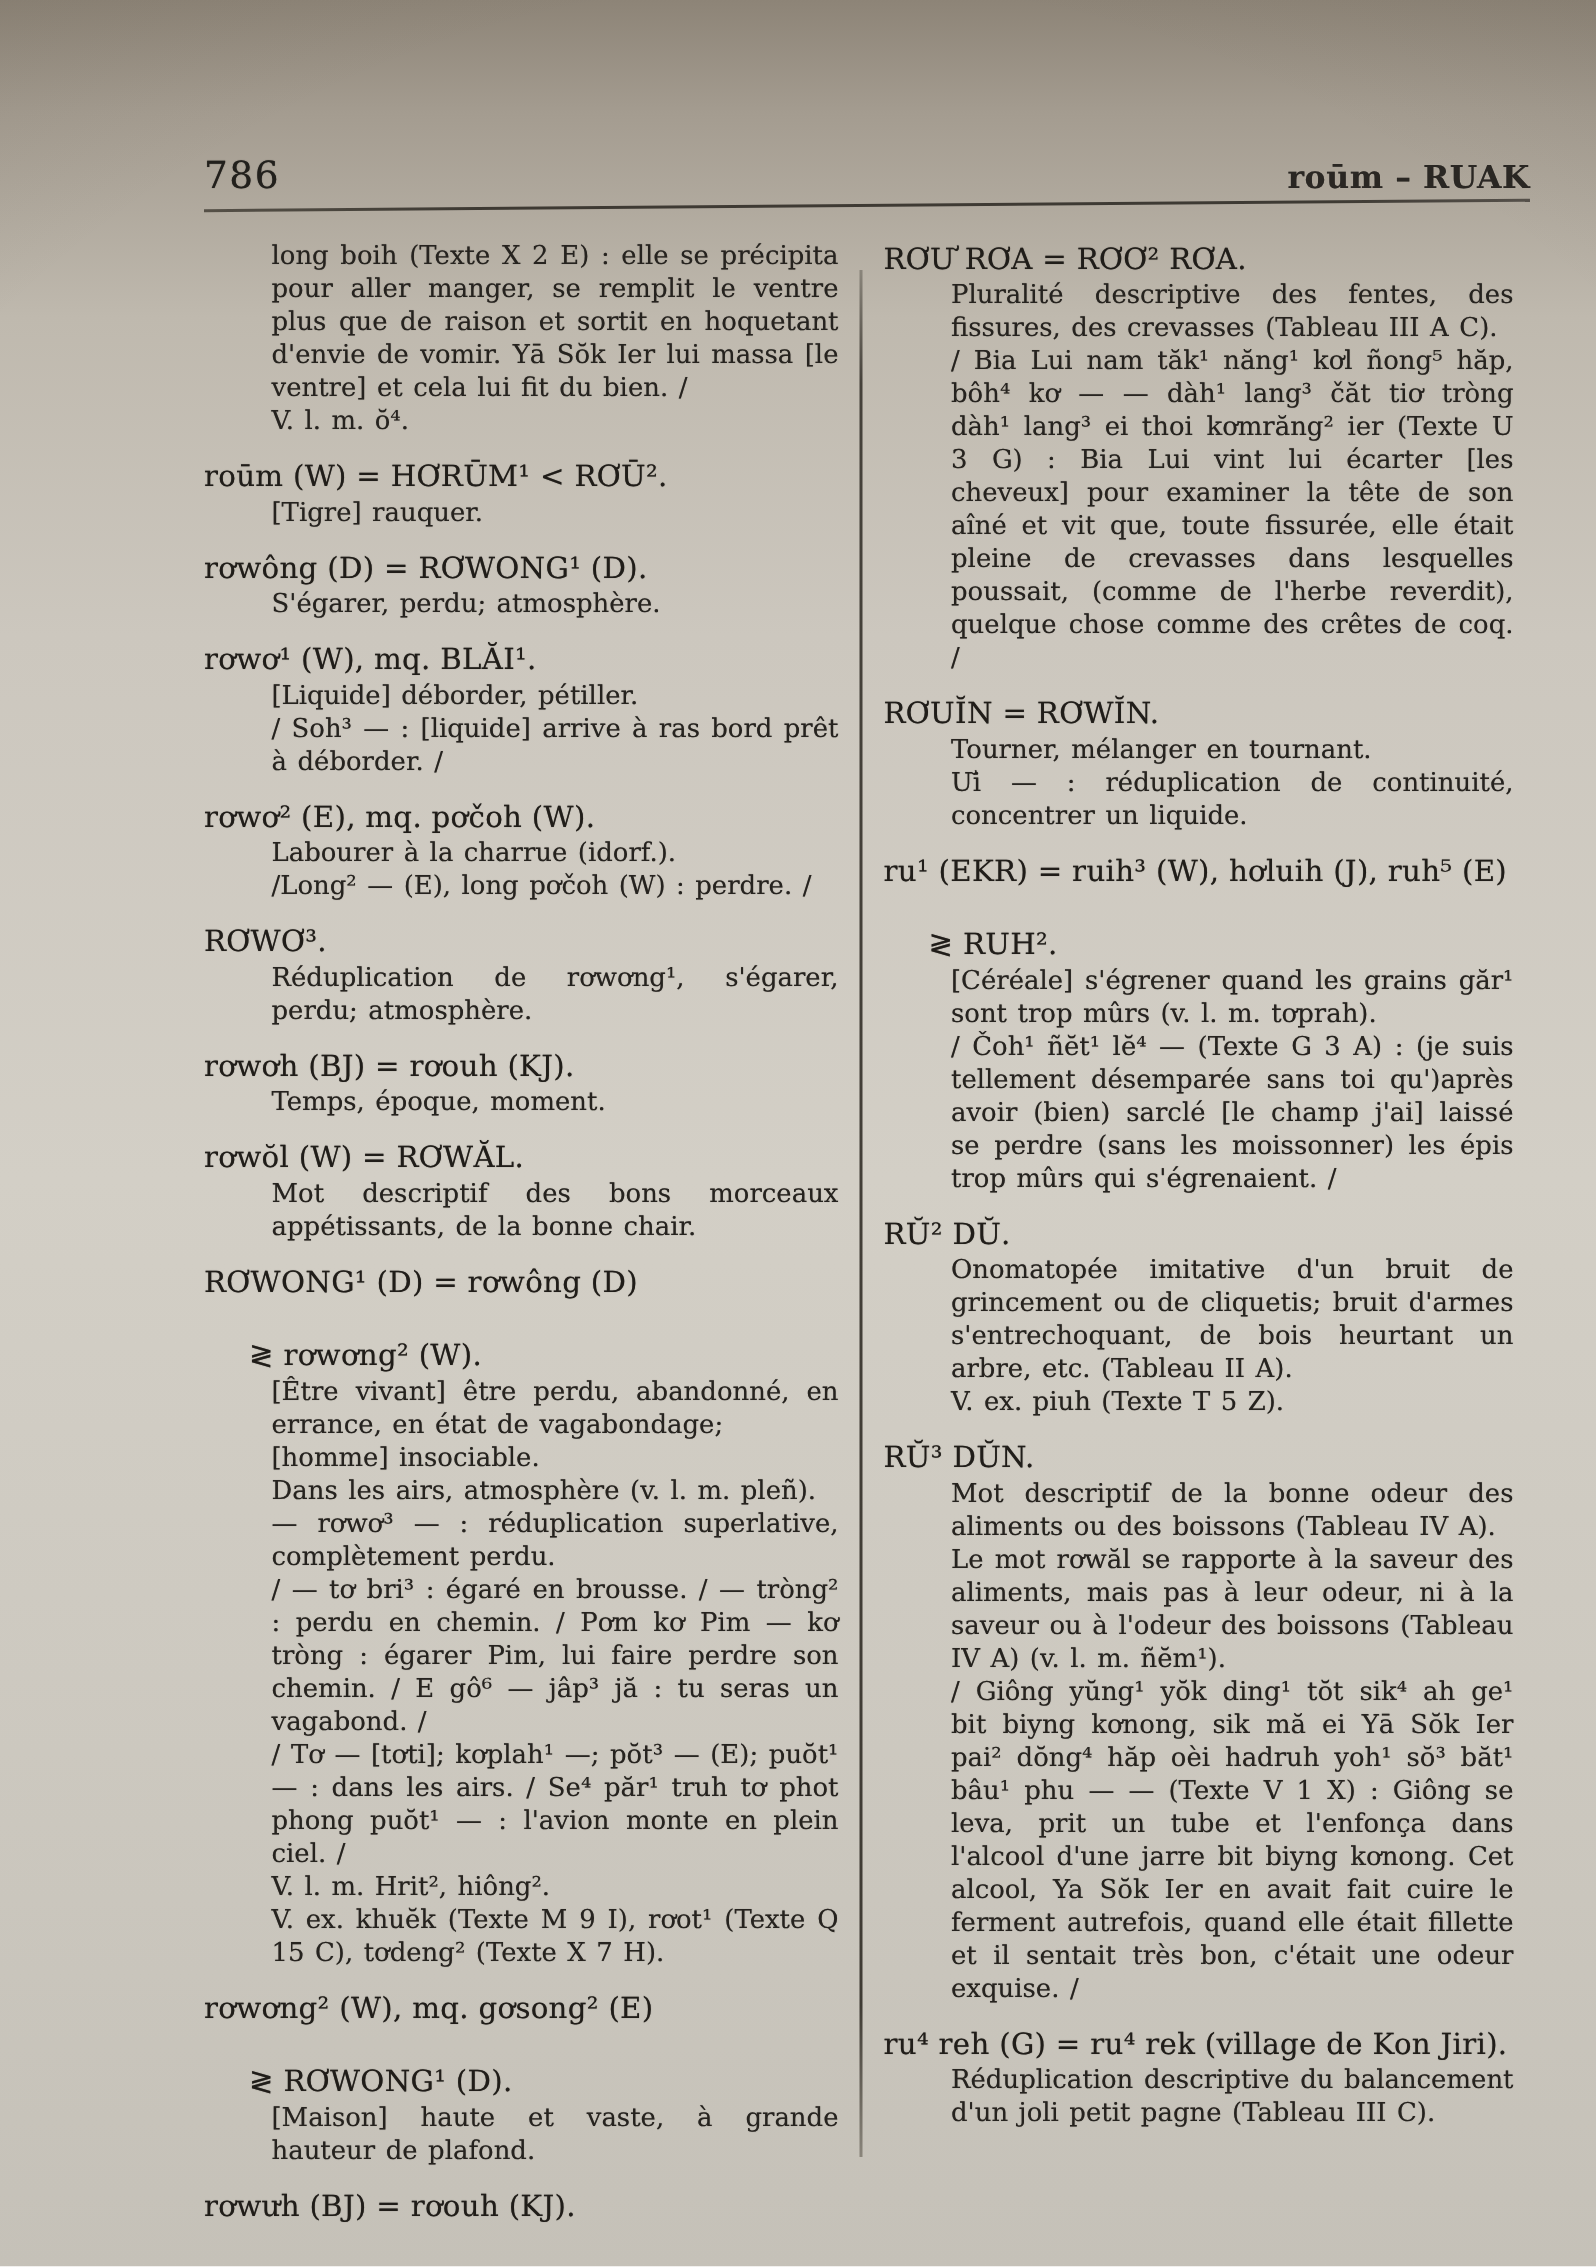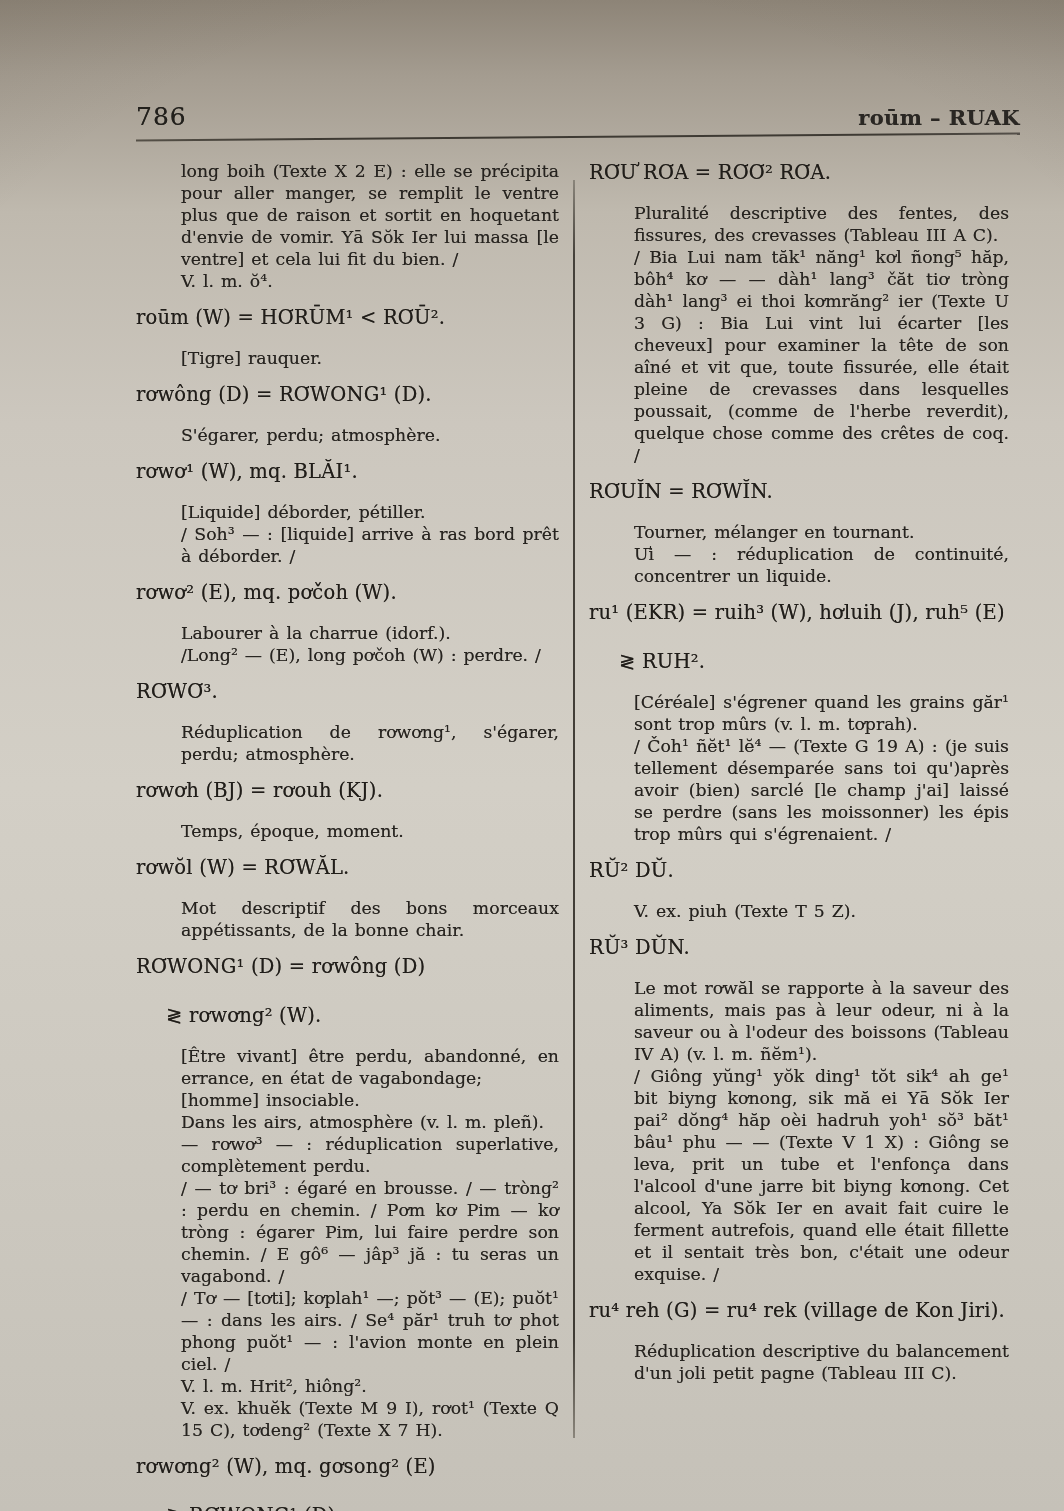--- a/index.html
+++ b/index.html
@@ -26,21 +26,21 @@
   .divider { width:2px; height:1258px; margin:20px 14px 0 14px; flex:none;
     background:linear-gradient(#8a857b, #45413a 6%, #3f3b34 92%, #8a857b); }
   .entry { margin-top:13px; }
   .entry:first-child { margin-top:0; }
   .head { font-size:19.5px; line-height:26px; color:#201d19; letter-spacing:0.2px;
     text-shadow:0 0 0.5px rgba(32,29,25,0.65); }
   .head.em { }
   .head2 { margin-left:30px;margin-top:23px; }
   .para { margin:0 0 0 45px; font-size:17.3px; line-height:22px; text-align:justify;
     word-spacing:1.5px; text-shadow:0 0 0.5px rgba(38,35,31,0.55); }
-  .head + .para, .head2 + .para { margin-top:16px; }
+  .head + .para, .head2 + .para { margin-top:0; }
 </style>
 </head>
 <body>
 
 <div class="photo">
   <div class="content">
     <div class="pagehead">
       <div class="pnum">786</div>
       <div class="rhead">roūm – RUAK</div>
     </div>
@@ -111,28 +111,30 @@
           </div>
           <div class="entry">
             <div class="head">RƠUĬN = RƠWĬN.</div>
             <p class="para">Tourner, mélanger en tournant.</p>
             <p class="para">Ưi — : réduplication de continuité, concentrer un liquide.</p>
           </div>
           <div class="entry">
             <div class="head">ru¹ (EKR) = ruih³ (W), hơluih (J), ruh⁵ (E)</div>
             <div class="head head2">≷ RUH².</div>
             <p class="para">[Céréale] s'égrener quand les grains găr¹ sont trop mûrs (v. l. m. tơprah).</p>
-            <p class="para">/ Čoh¹ ñĕt¹ lĕ⁴ — (Texte G 19 A) : (je suis tellement désemparée sans toi qu')après avoir (bien) sarclé [le champ j'ai] laissé se perdre (sans les moissonner) les épis trop mûrs qui s'égrenaient. /</p>
+            <p class="para">/ Čoh¹ ñĕt¹ lĕ⁴ — (Texte G 3 A) : (je suis tellement désemparée sans toi qu')après avoir (bien) sarclé [le champ j'ai] laissé se perdre (sans les moissonner) les épis trop mûrs qui s'égrenaient. /</p>
           </div>
           <div class="entry">
             <div class="head em">RŬ² DŬ.</div>
+            <p class="para">Onomatopée imitative d'un bruit de grincement ou de cliquetis; bruit d'armes s'entrechoquant, de bois heurtant un arbre, etc. (Tableau II A).</p>
             <p class="para">V. ex. piuh (Texte T 5 Z).</p>
           </div>
           <div class="entry">
             <div class="head em">RŬ³ DŬN.</div>
+            <p class="para">Mot descriptif de la bonne odeur des aliments ou des boissons (Tableau IV A).</p>
             <p class="para">Le mot rơwăl se rapporte à la saveur des aliments, mais pas à leur odeur, ni à la saveur ou à l'odeur des boissons (Tableau IV A) (v. l. m. ñĕm¹).</p>
             <p class="para">/ Giông yŭng¹ yŏk ding¹ tŏt sik⁴ ah ge¹ bit biyng kơnong, sik mă ei Yā Sŏk Ier pai² dŏng⁴ hăp oèi hadruh yoh¹ sŏ³ băt¹ bâu¹ phu — — (Texte V 1 X) : Giông se leva, prit un tube et l'enfonça dans l'alcool d'une jarre bit biyng kơnong. Cet alcool, Ya Sŏk Ier en avait fait cuire le ferment autrefois, quand elle était fillette et il sentait très bon, c'était une odeur exquise. /</p>
           </div>
           <div class="entry">
             <div class="head">ru⁴ reh (G) = ru⁴ rek (village de Kon Jiri).</div>
             <p class="para">Réduplication descriptive du balancement d'un joli petit pagne (Tableau III C).</p>
           </div>
         </div>
     </div>
   </div>

